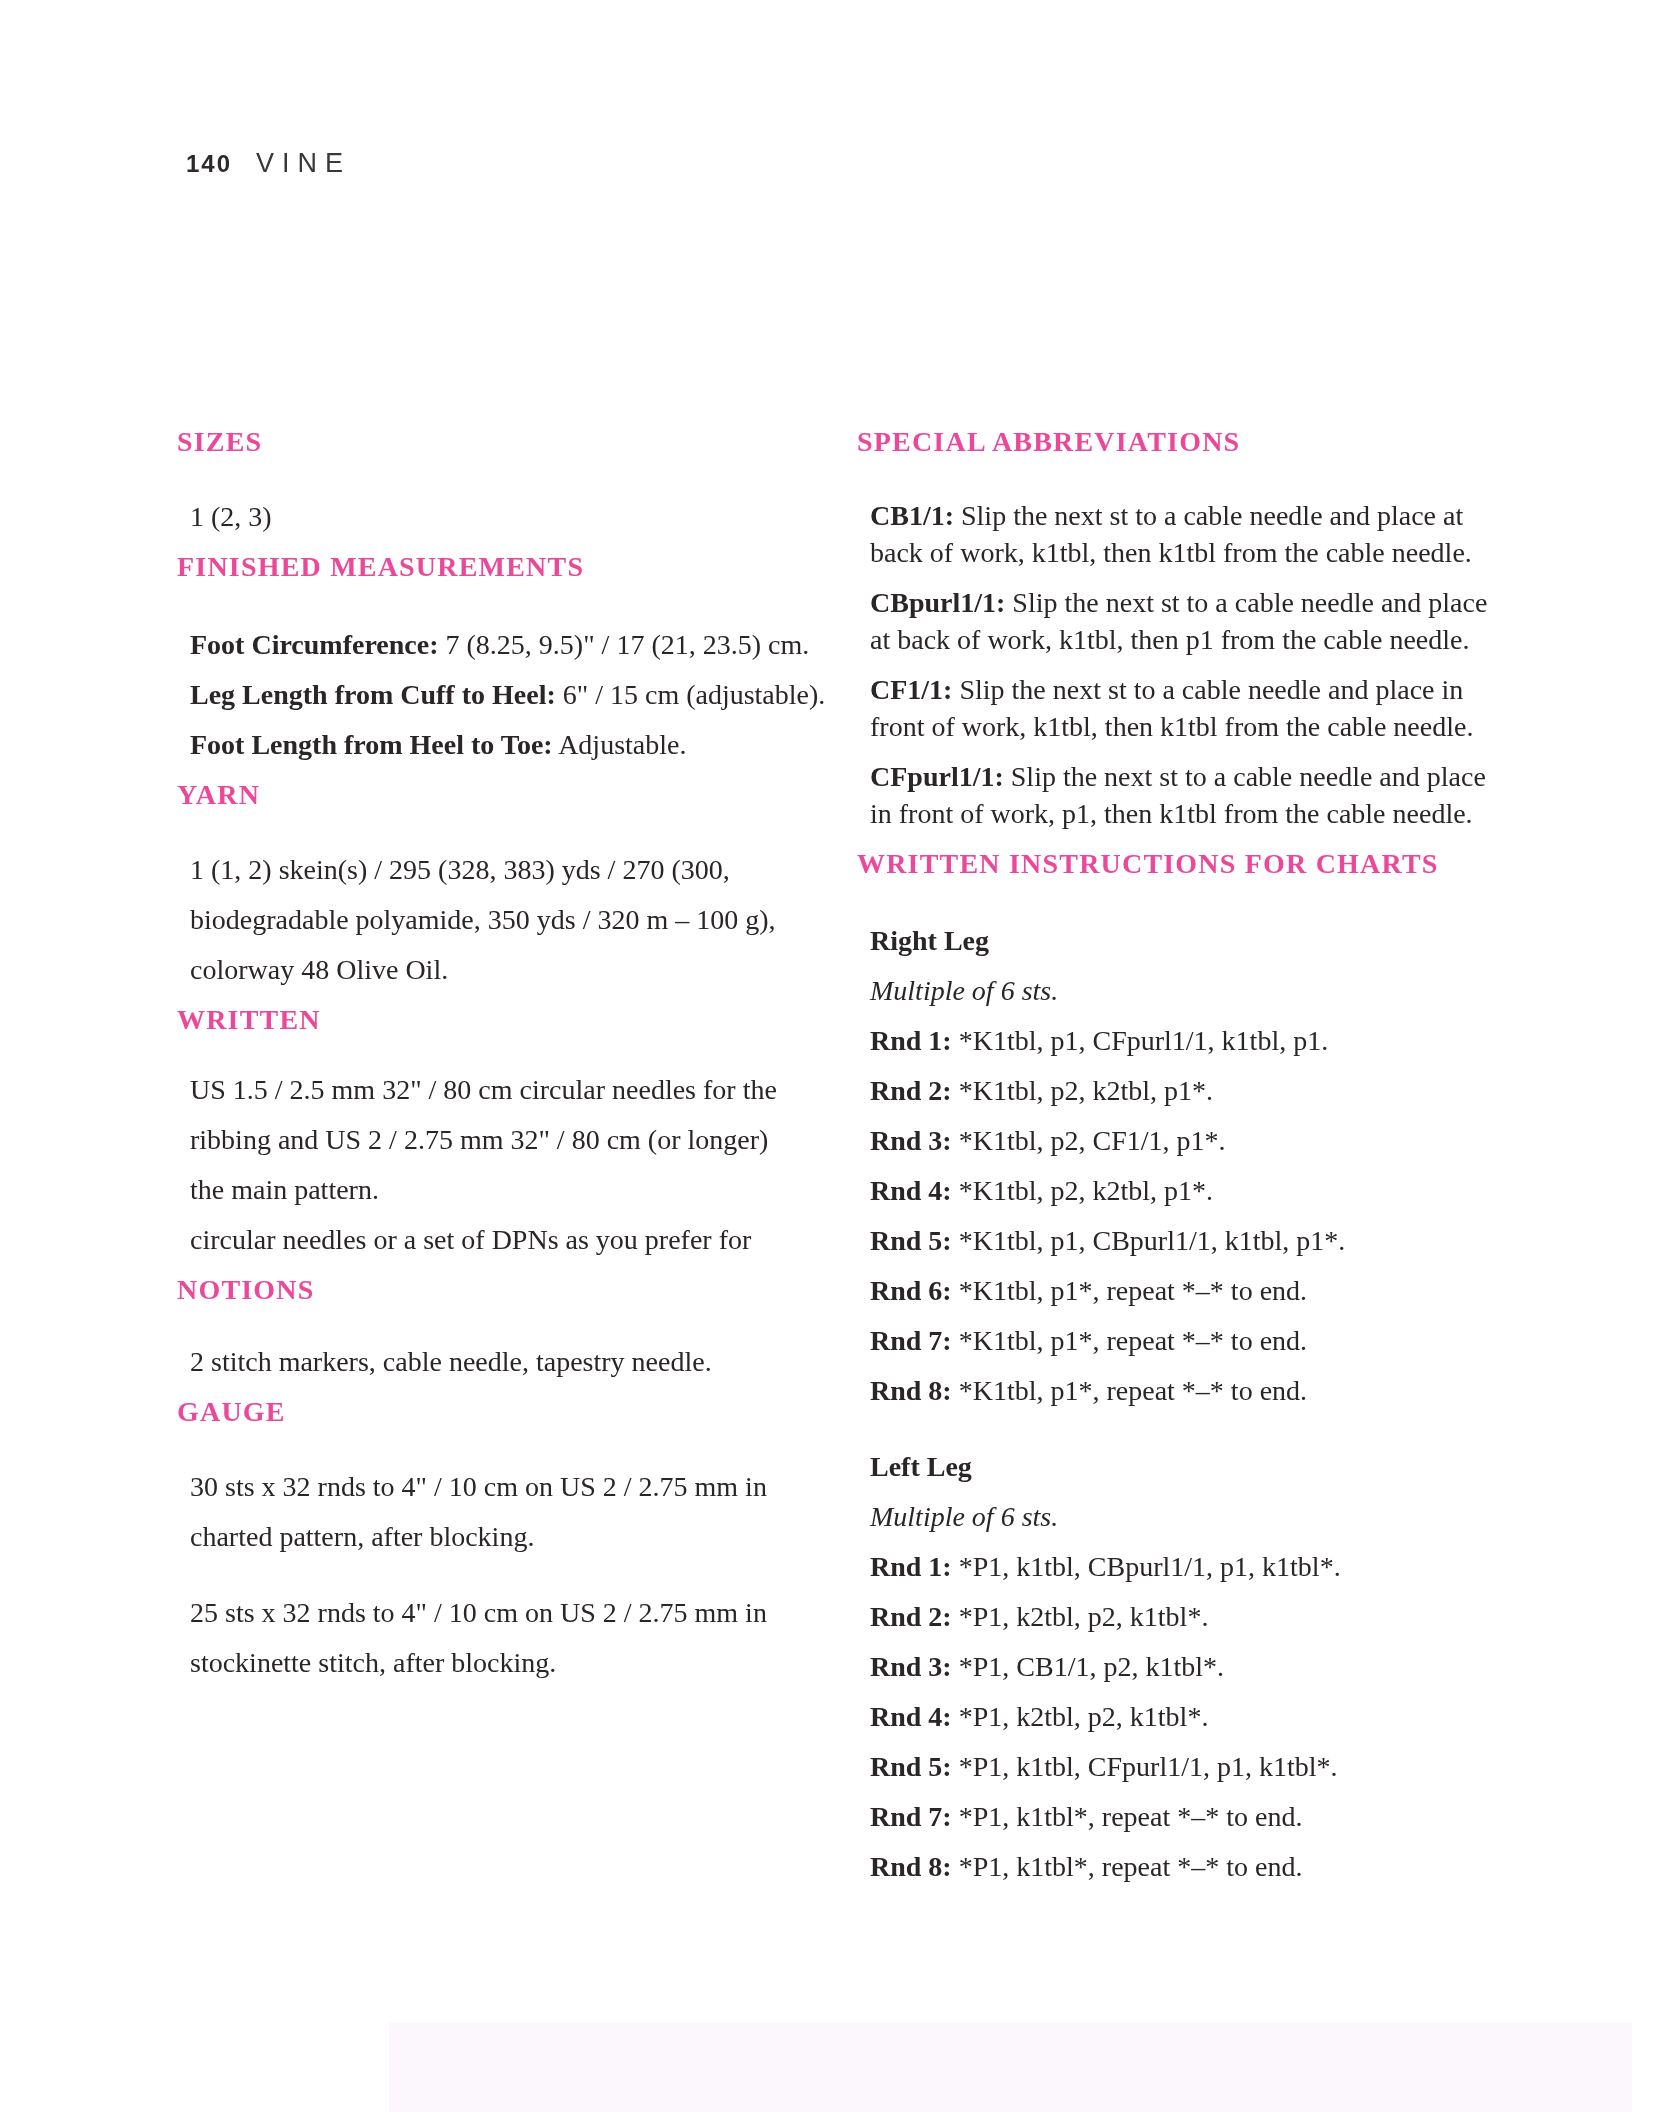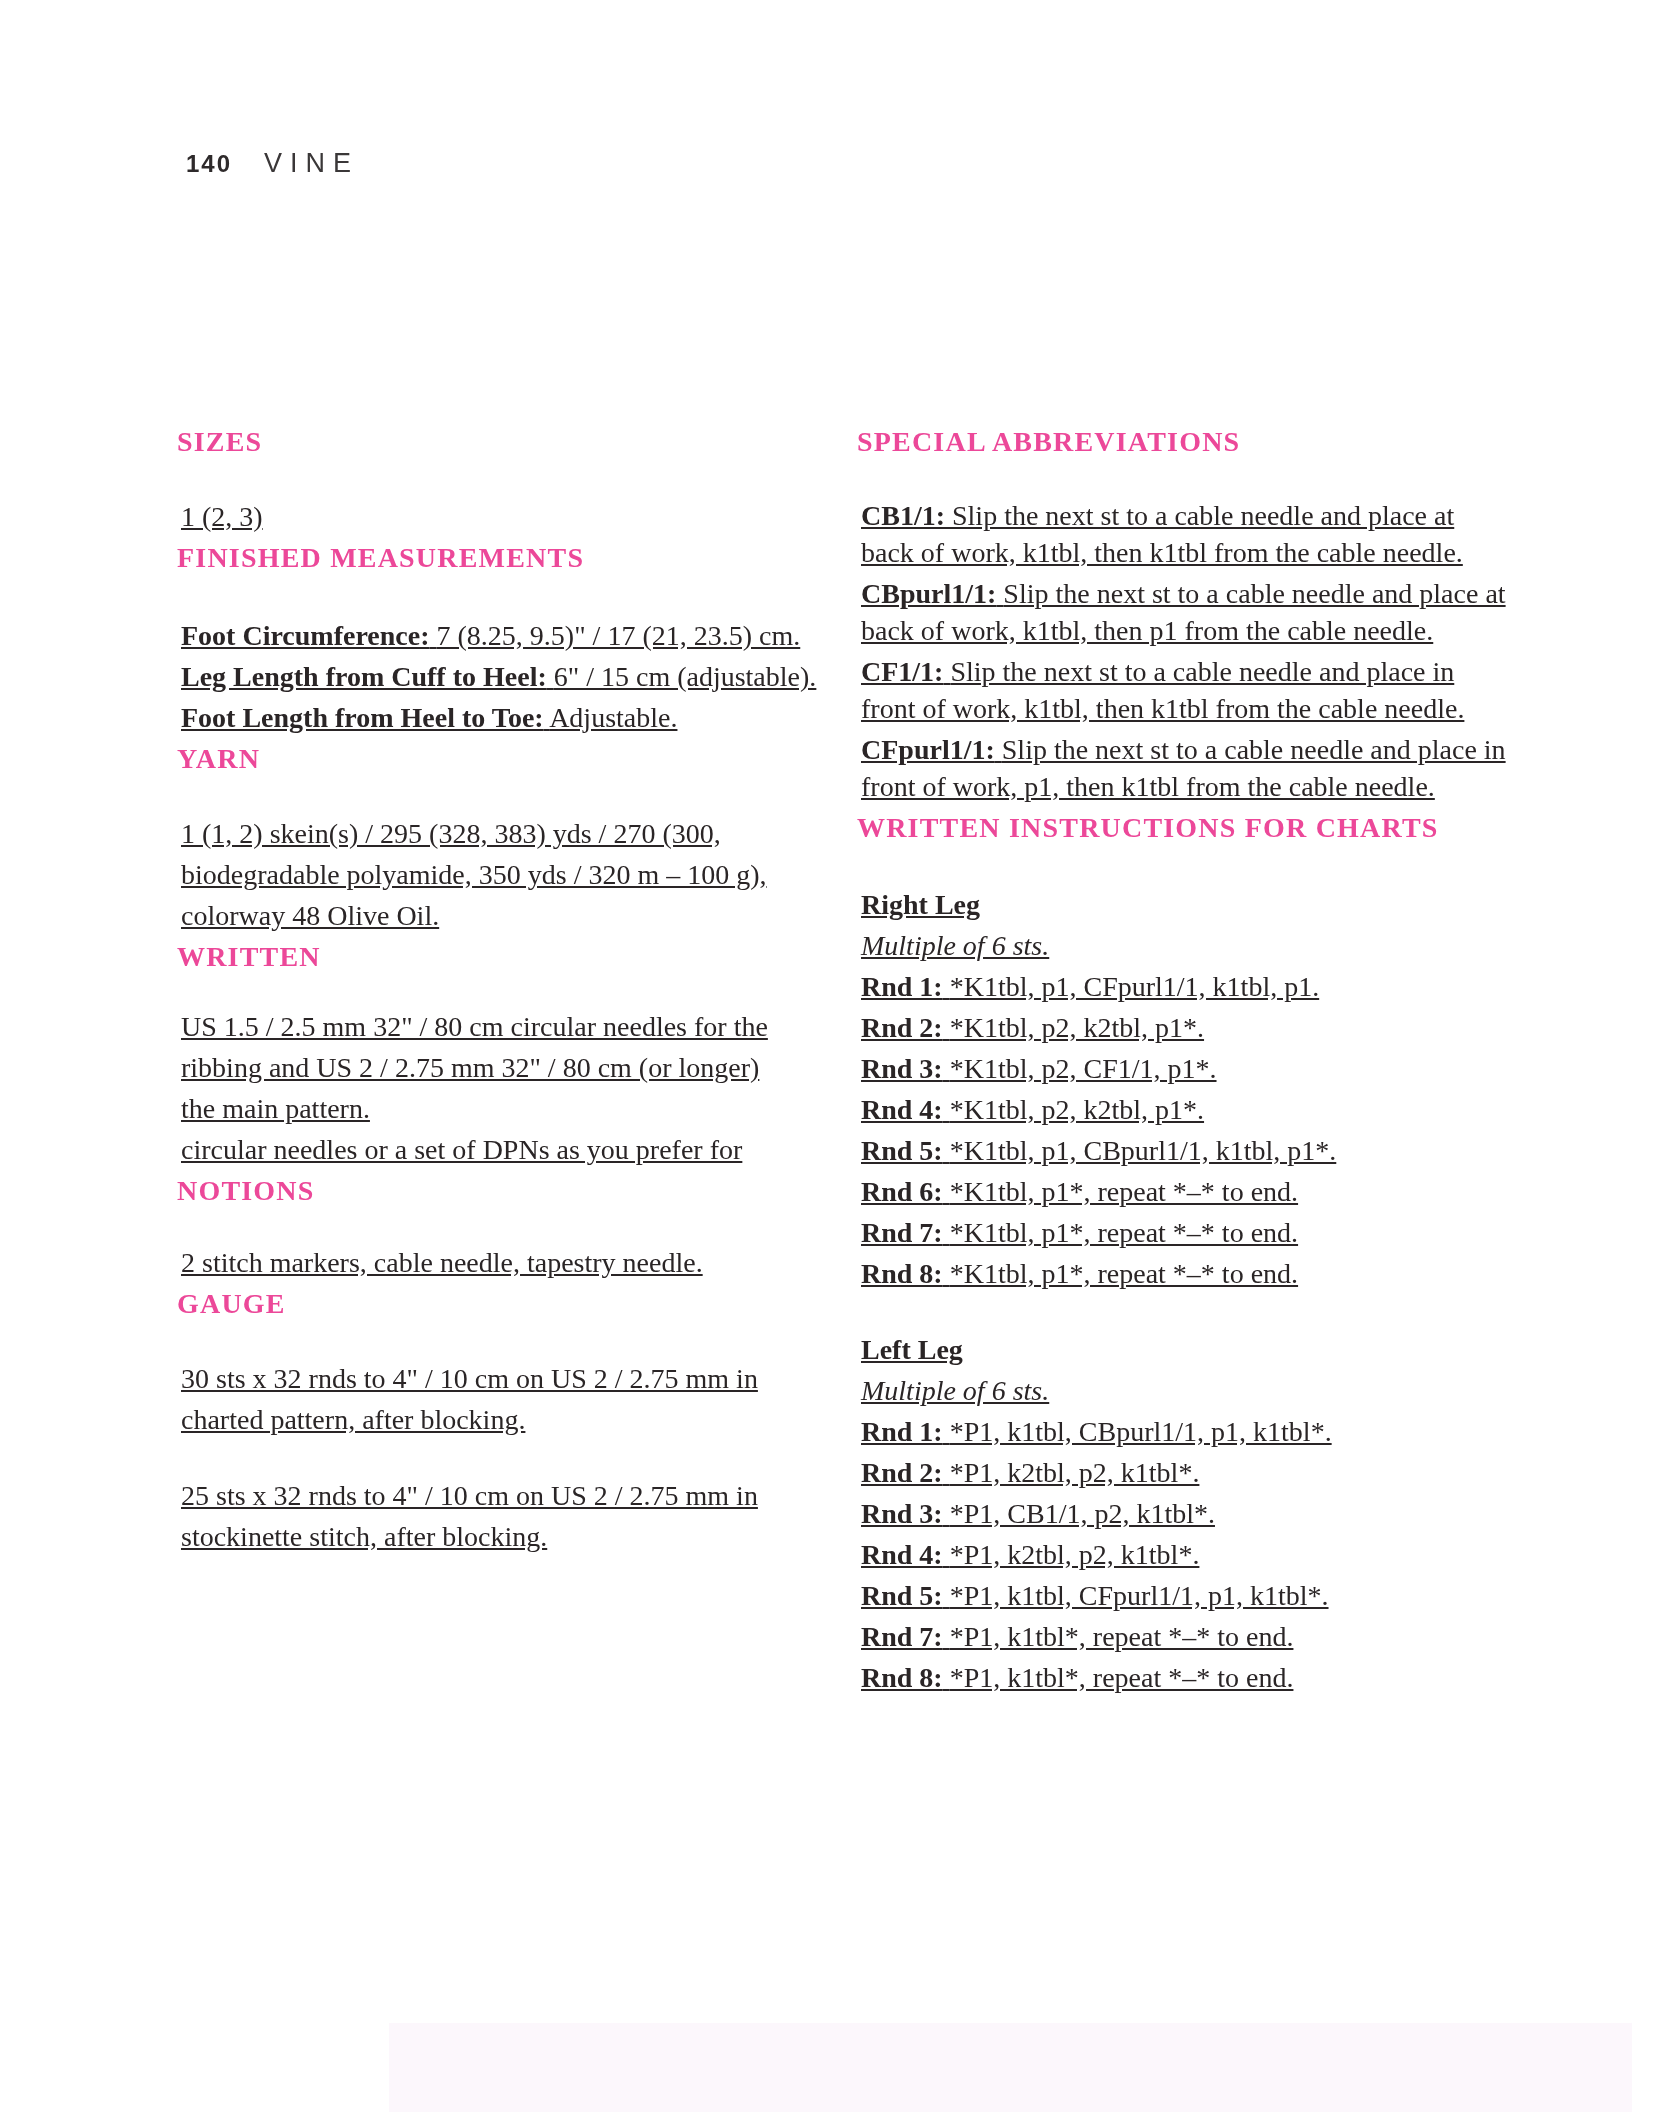--- a/index.html
+++ b/index.html
@@ -11,30 +11,30 @@
     color:#2a2526;
     overflow:hidden;
   }
   
   .pagehead{
     position:absolute;left:186px;top:148px;
     font-family:"Liberation Sans",sans-serif;
     white-space:nowrap;
   }
   .pagenum{font-weight:700;font-size:24px;letter-spacing:2px;color:#2e2a2b;}
-  .pagetitle{font-size:27px;letter-spacing:8px;margin-left:32px;color:#3a3738;}
+  .pagetitle{font-size:27px;letter-spacing:8px;margin-left:24px;color:#3a3738;}
   
   .col{position:absolute;top:423px;width:660px;font-size:28px;line-height:37px;}
   .col-left{left:177px;}
   .col-right{left:857px;}
   h2.sec{
     font-size:28px;line-height:37px;font-weight:600;
     letter-spacing:1.2px;margin:0;color:#ec4899;
   }
-  p{margin:4px;text-decoration:underline;}
+  p{margin:13px;}
   .nowrap{white-space:nowrap;}
   b{font-weight:700;}
   .it{font-style:italic;}
   .mt33{margin-top:33px}.mt35{margin-top:35px}.mt37{margin-top:37px}
   .mt38{margin-top:38px}.mt39{margin-top:39px}.mt40{margin-top:40px}
   .mt41{margin-top:41px}.mt70{margin-top:70px}.mt75{margin-top:75px}
   .mt76{margin-top:76px}.mt79{margin-top:79px}
   
   .accent{
     position:absolute;left:389px;top:2023px;width:1243px;height:89px;

